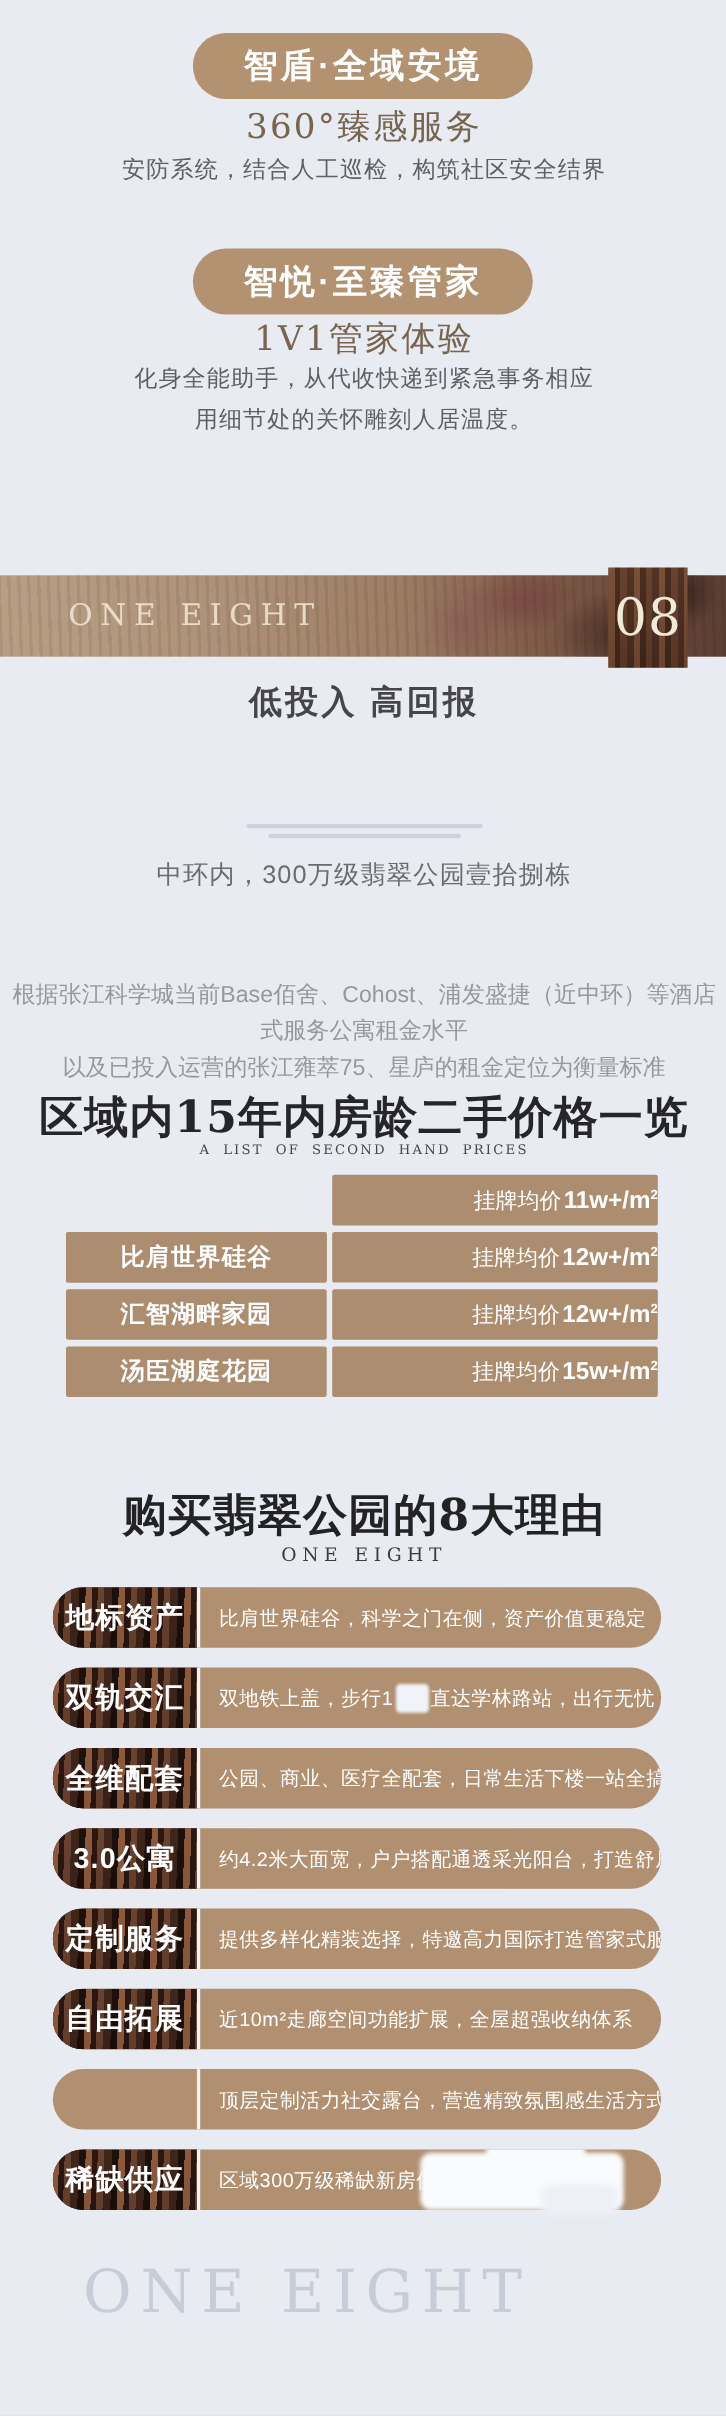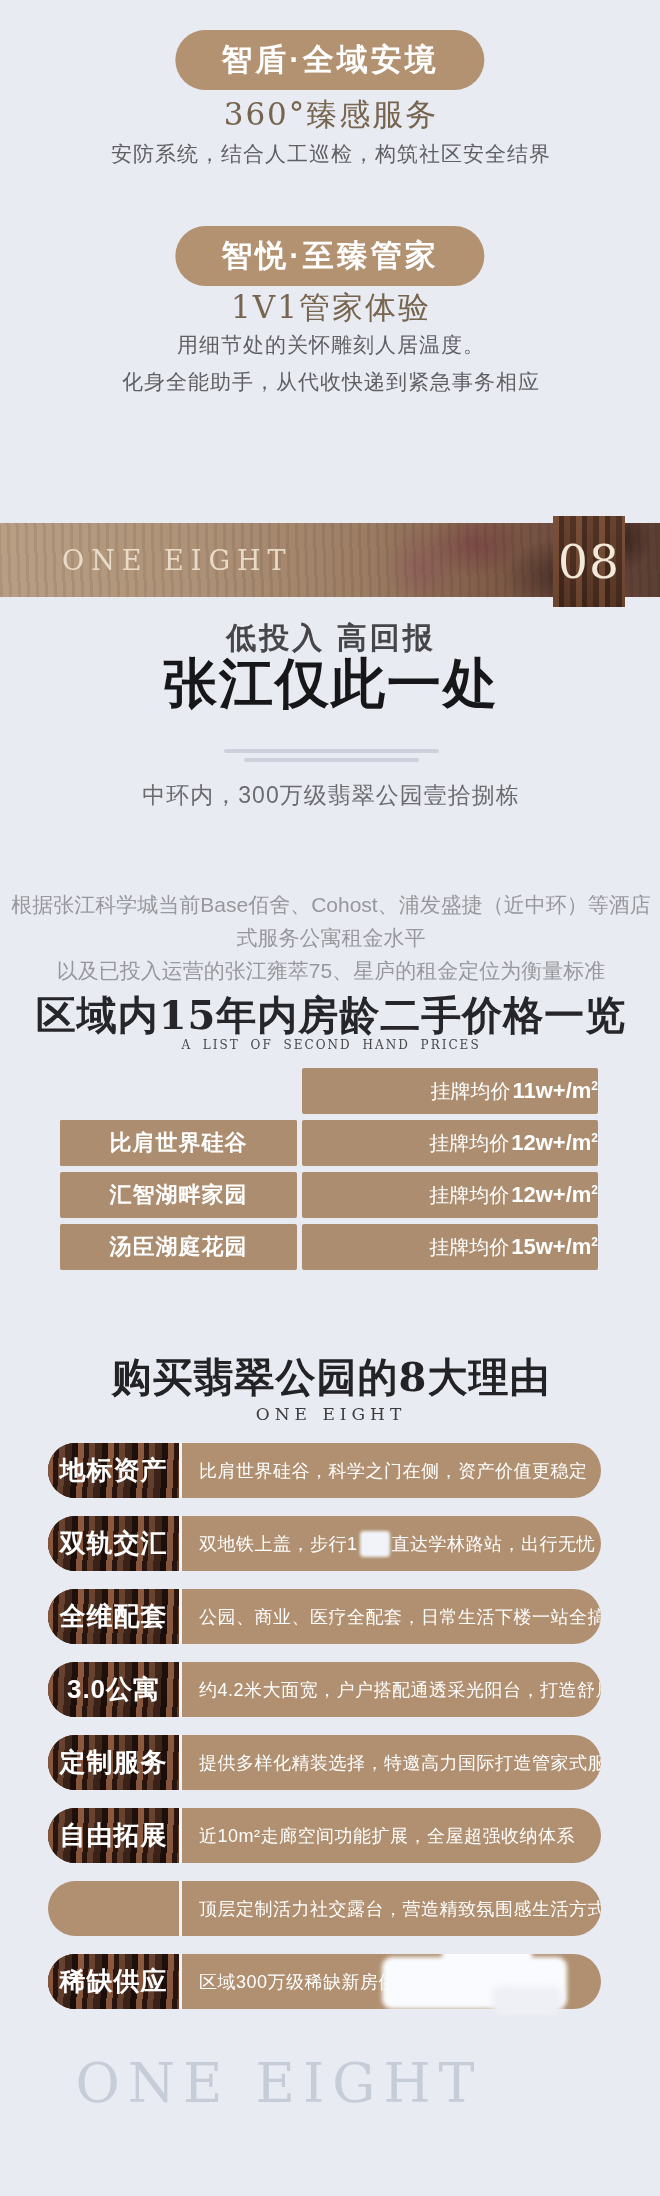--- a/index.html
+++ b/index.html
@@ -138,33 +138,32 @@
 
 <div id="page">
 
   <div class="abs badge-pill" style="top:30px;">智盾·全域安境</div>
   <div class="abs center card-title" style="top:94px;">360°臻感服务</div>
   <div class="abs center card-line" style="top:140px;">安防系统，结合人工巡检，构筑社区安全结界</div>
 
   <div class="abs badge-pill" style="top:226px;">智悦·至臻管家</div>
   <div class="abs center card-title" style="top:287px;">1V1管家体验</div>
   <div class="abs center card-lines2" style="top:326px;">
+    <div>化身全能助手，从代收快递到紧急事务相应</div>
     <div>用细节处的关怀雕刻人居温度。</div>
-    <div>化身全能助手，从代收快递到紧急事务相应</div>
   </div>
 
   <div class="abs banner">
     <div class="abs banner-brand">ONE EIGHT</div>
   </div>
   <div class="abs banner-number-box">
     <div class="banner-number">08</div>
   </div>
 
   <div class="abs center kicker" style="top:618px;">低投入 高回报</div>
-  <div class="abs center hero-title" style="top:648px;">张江仅此一处</div>
   <div class="abs center" style="top:744px;">
     <div class="fine-bar" style="width:215px;"></div>
     <div class="fine-bar" style="width:175px;"></div>
   </div>
   <div class="abs center location-line" style="top:780px;">中环内，300万级翡翠公园壹拾捌栋</div>
   <div class="abs center note-lines" style="top:888px;">
     <div>根据张江科学城当前Base佰舍、Cohost、浦发盛捷（近中环）等酒店式服务公寓租金水平</div>
     <div>以及已投入运营的张江雍萃75、星庐的租金定位为衡量标准</div>
   </div>
 

